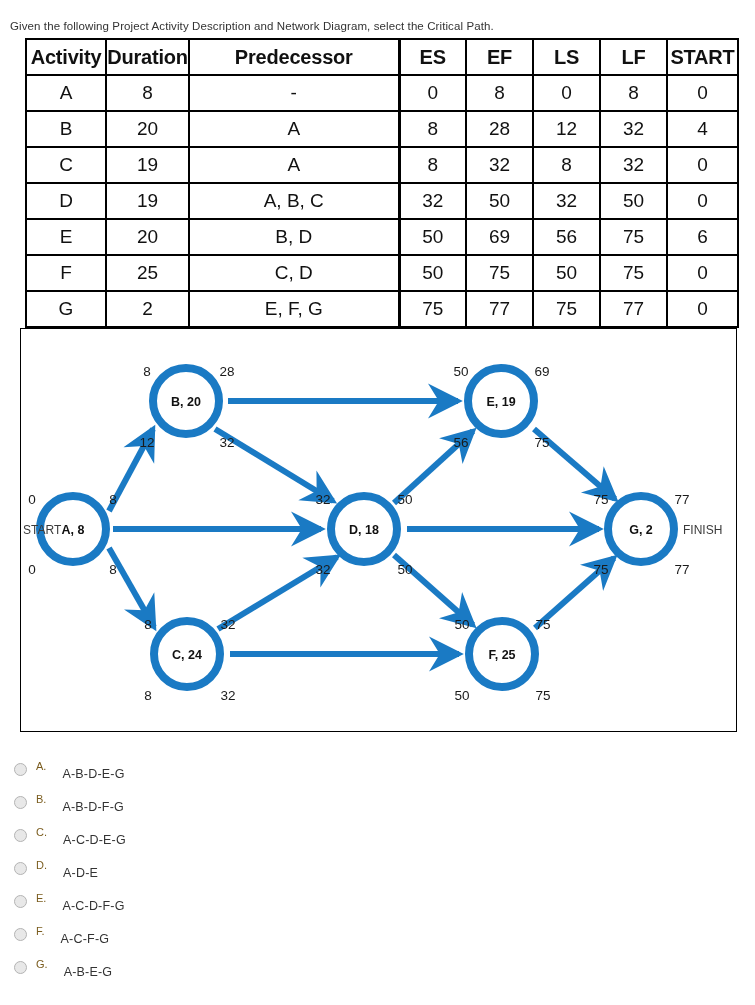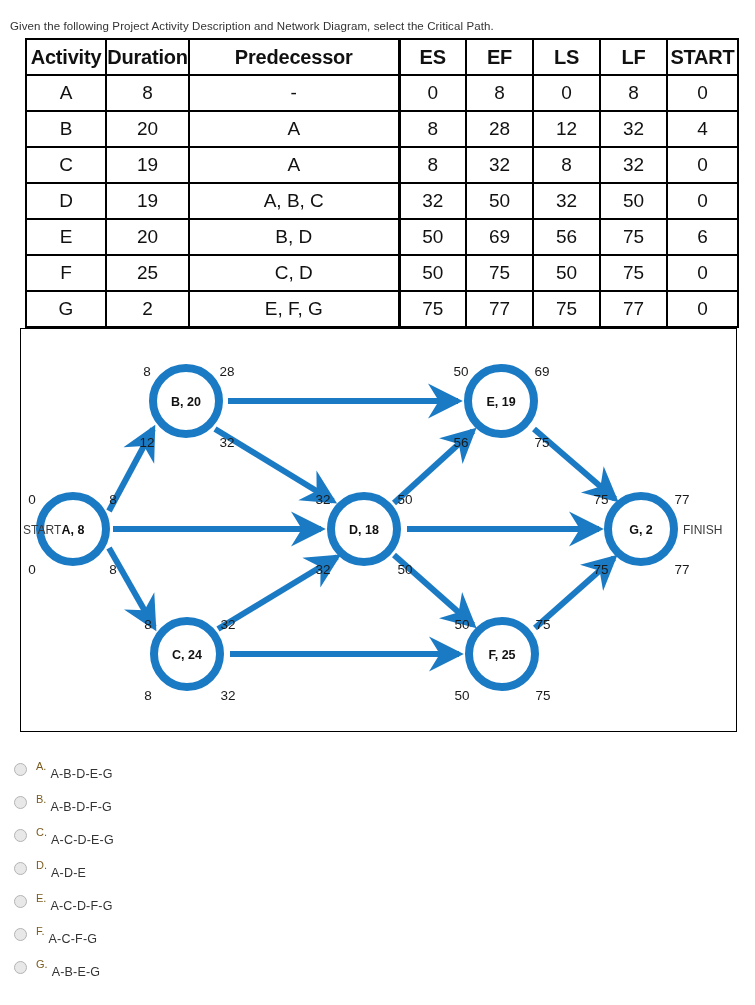--- a/index.html
+++ b/index.html
@@ -127,21 +127,21 @@
   .opt-letter {
     font-size: 11px;
     color: #7a5c1e;
     margin-left: 9px;
     margin-top: 0px;
     flex: 0 0 auto;
   }
   .opt-text {
     font-size: 12.5px;
     color: #333333;
-    margin-left: 4px;
+    margin-left: 16px;
     margin-top: 7px;
     flex: 0 0 auto;
     letter-spacing: 0.2px;
   }
 </style>
 </head>
 <body>
 
 <div class="prompt">Given the following Project Activity Description and Network Diagram, select the Critical Path.</div>
 

